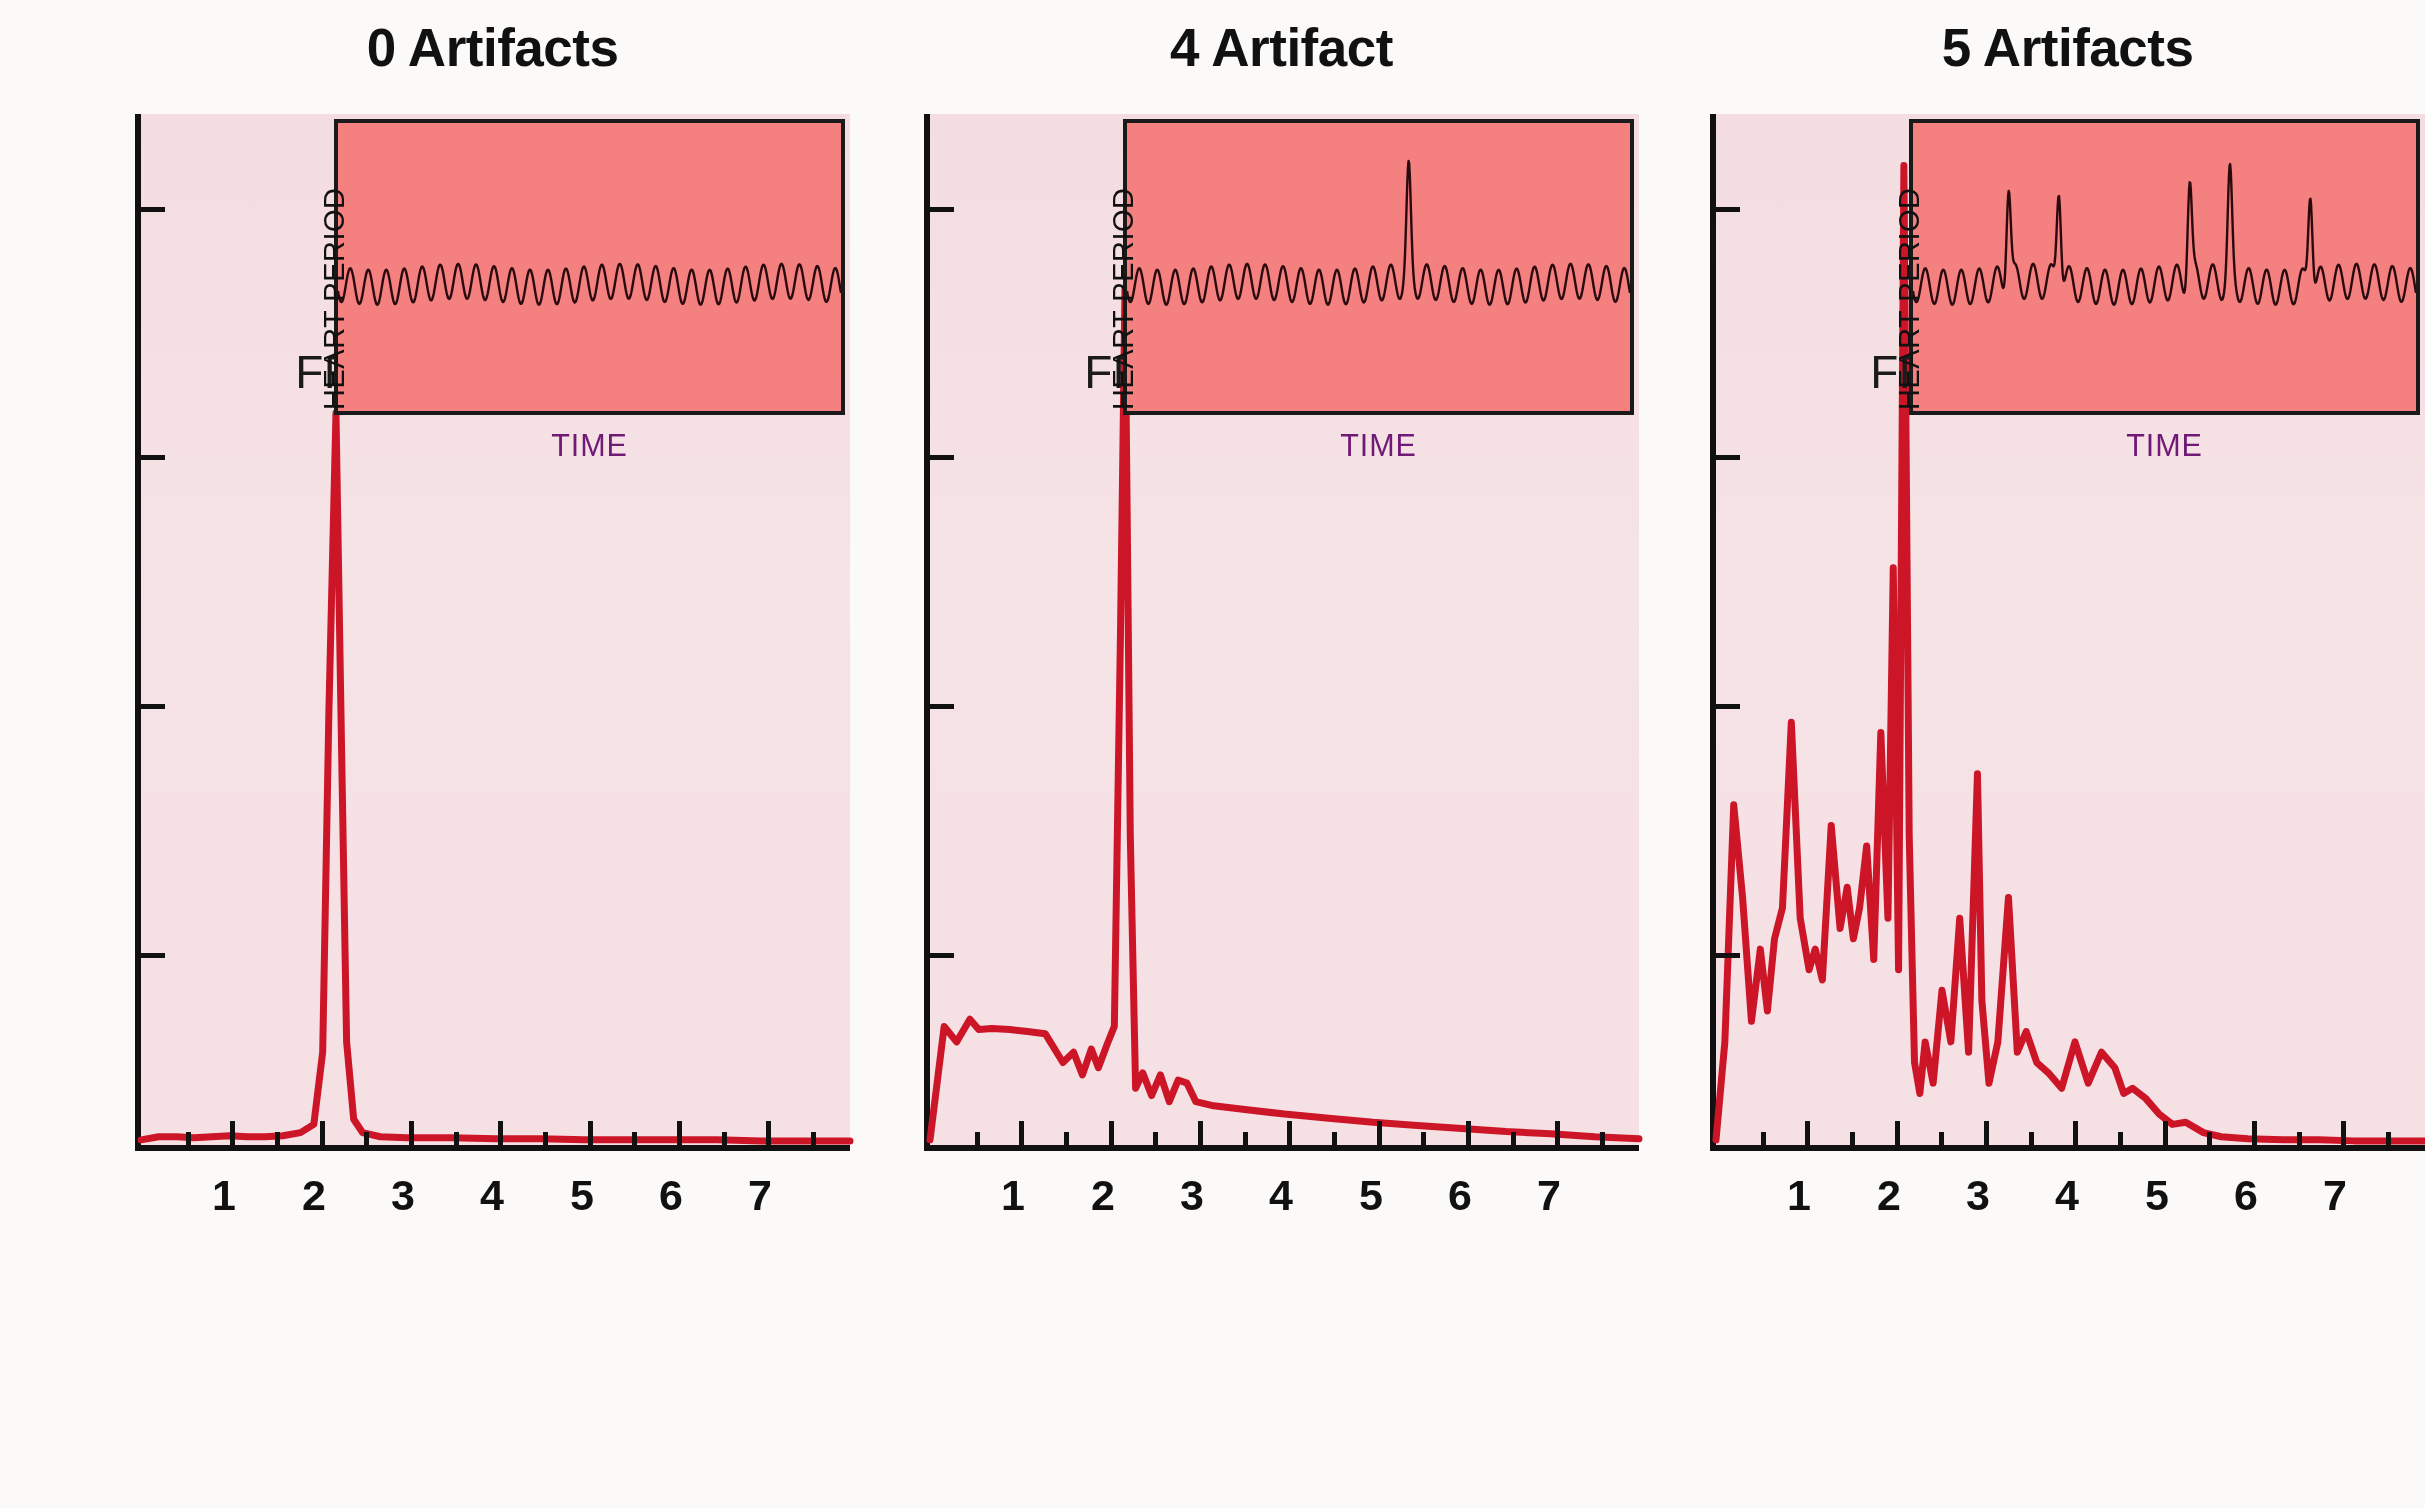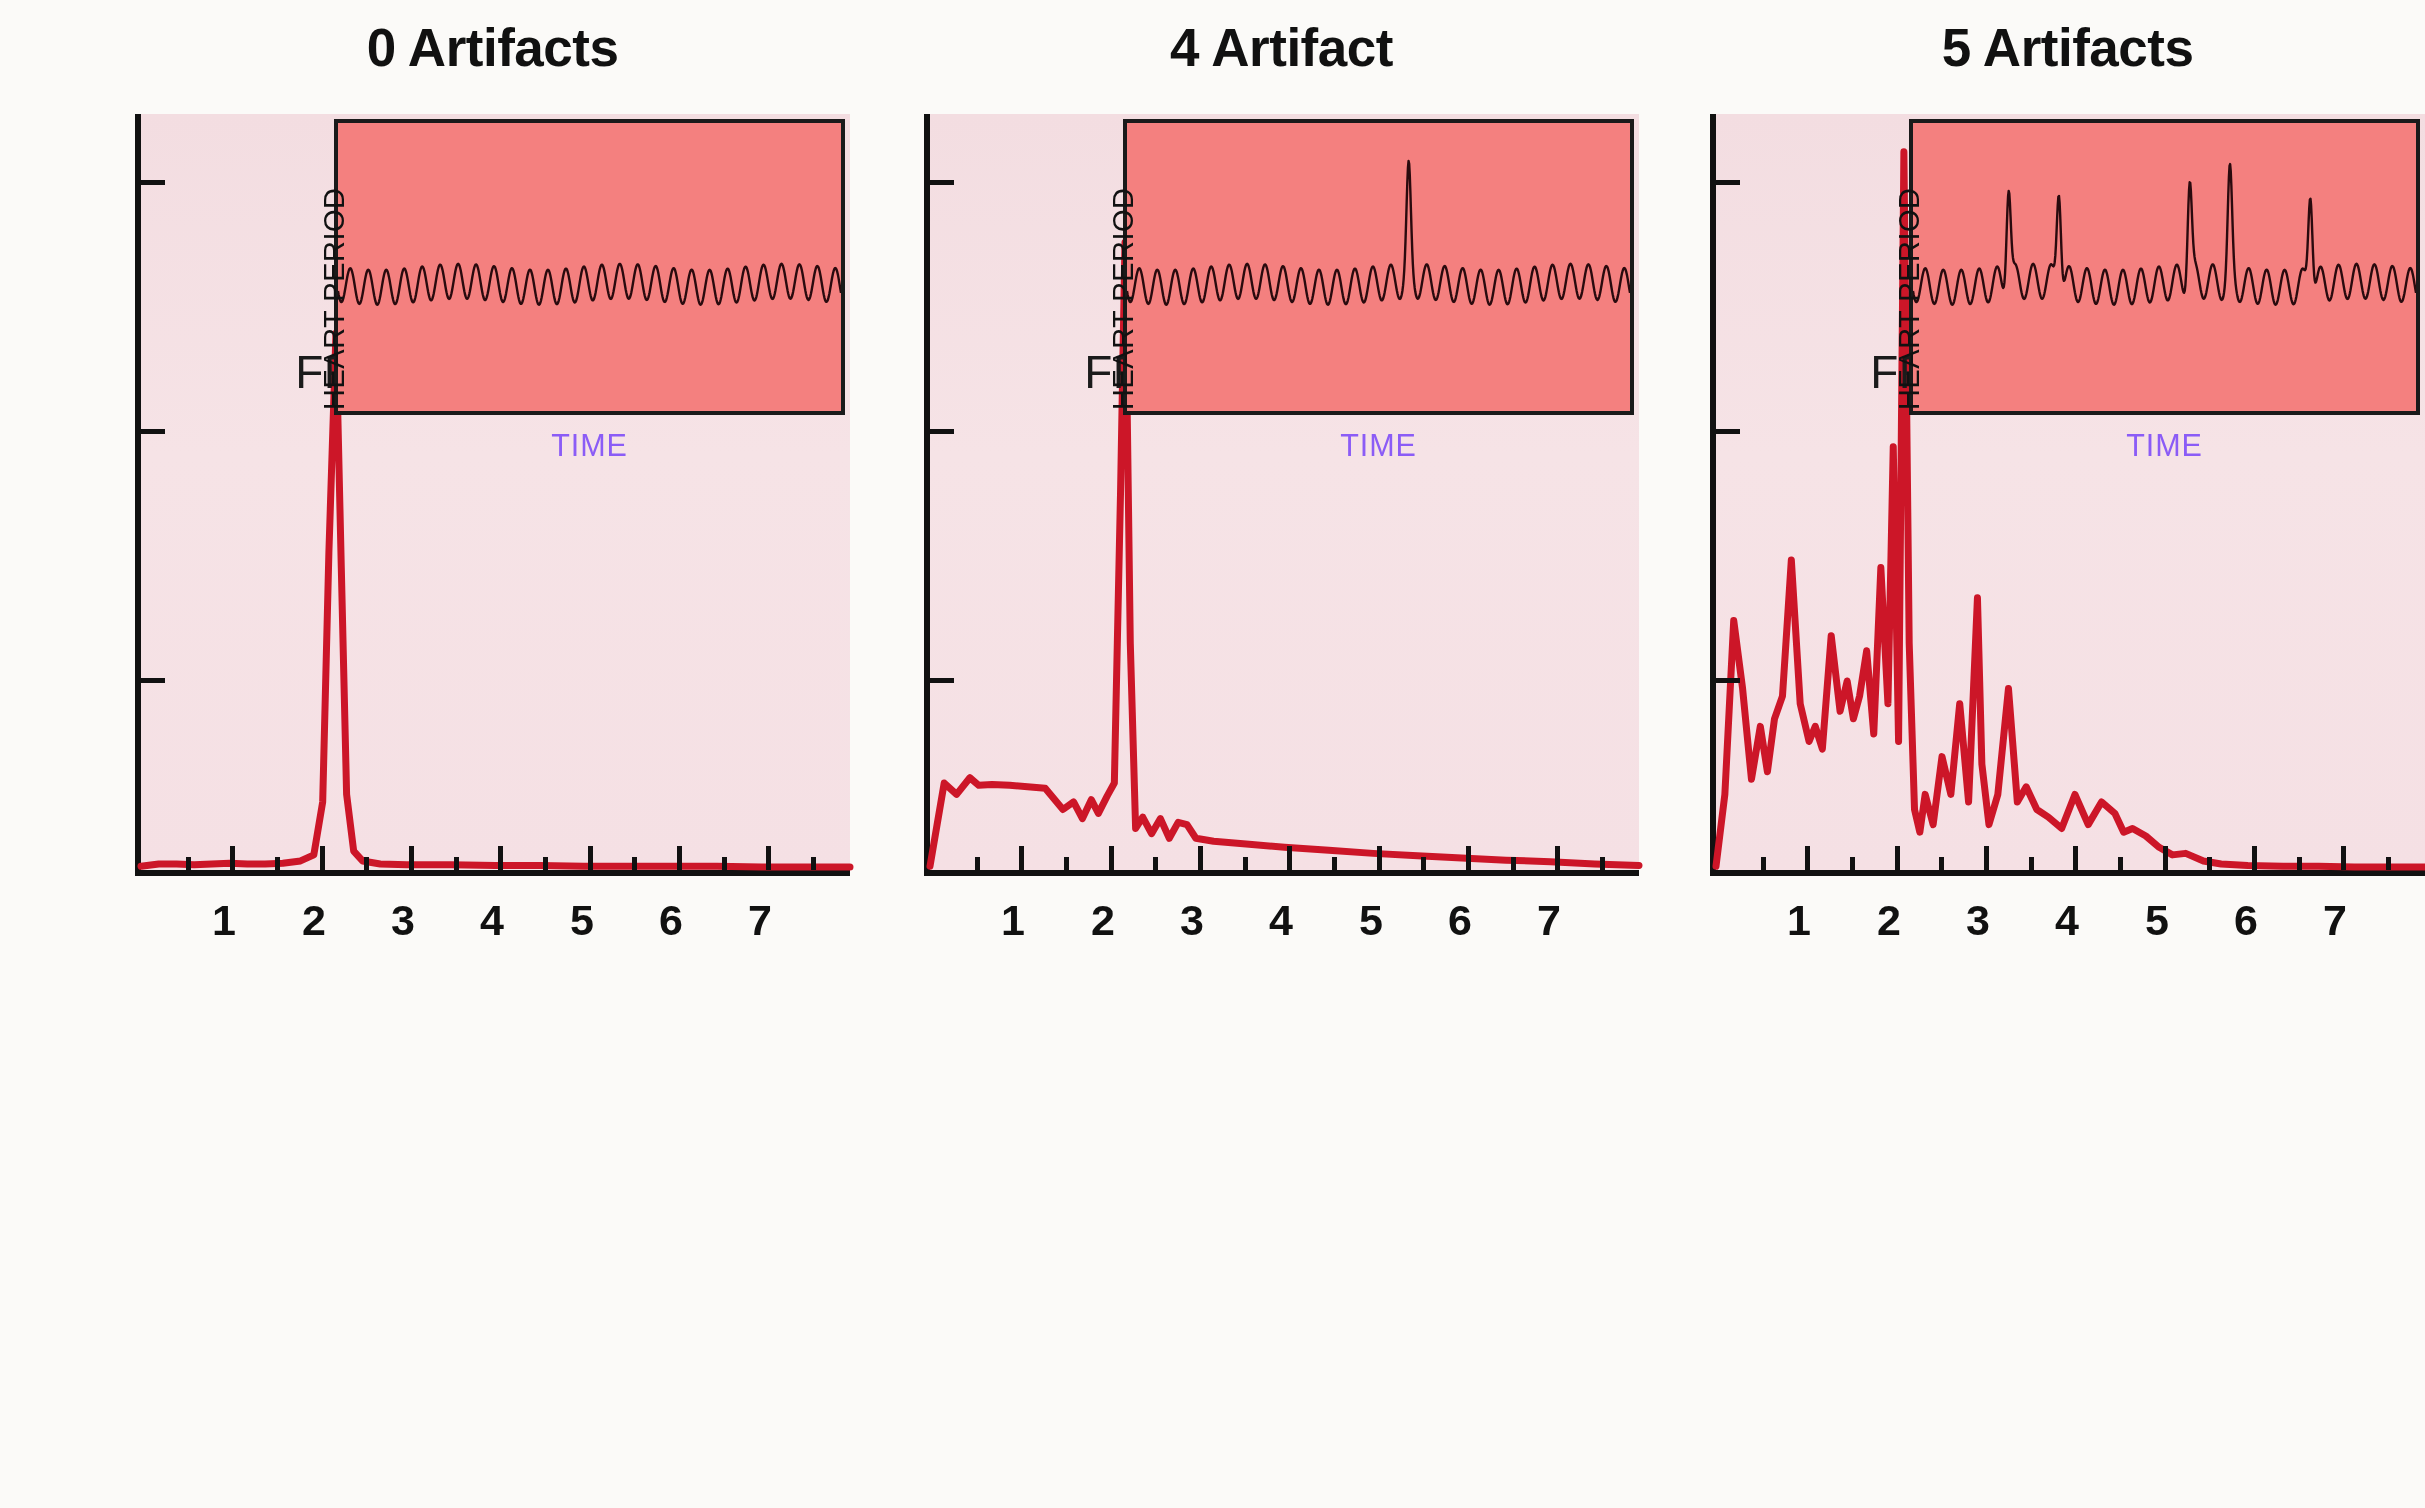--- a/index.html
+++ b/index.html
@@ -34,21 +34,21 @@
     color: #1b1b1b;
     font-weight: 400;
     white-space: nowrap;
   }
 
   
   .panel {
     position: absolute;
     top: 114px;
     width: 715px;
-    height: 762px;
+    height: 1037px;
   }
   .panel.p0 { left: 135px; }
   .panel.p1 { left: 924px; }
   .panel.p2 { left: 1710px; }
 
   .panel-title {
     position: absolute;
     top: -97px;
     left: 0;
     width: 100%;
@@ -126,21 +126,21 @@
     font-size: 29px;
     color: #111;
     letter-spacing: 0.5px;
     white-space: nowrap;
     transform: rotate(-90deg);
     transform-origin: 0 0;
   }
   .inset-xlabel {
     position: absolute;
     font-size: 30.5px;
-    color: #8b5cf6;
+    color: #701a75;
     letter-spacing: 0.9px;
     text-align: center;
   }
 </style>
 </head>
 <body>
 
 <div id="figure">
 
   <div class="ylabel">SPECTRAL DENSITY</div>

